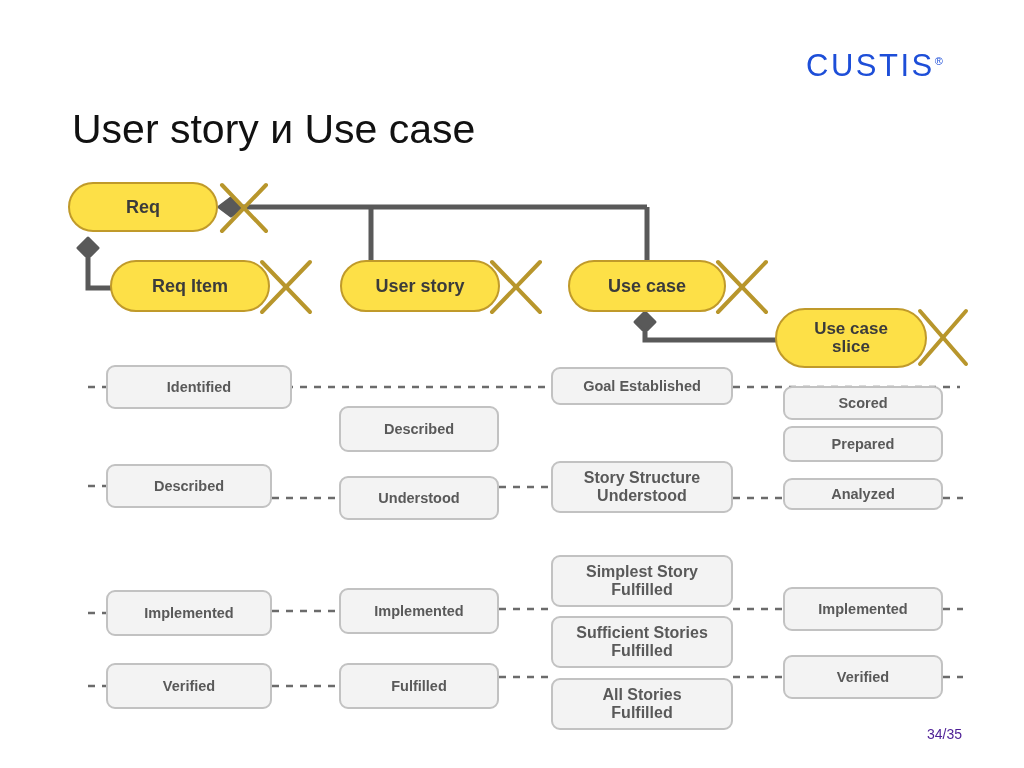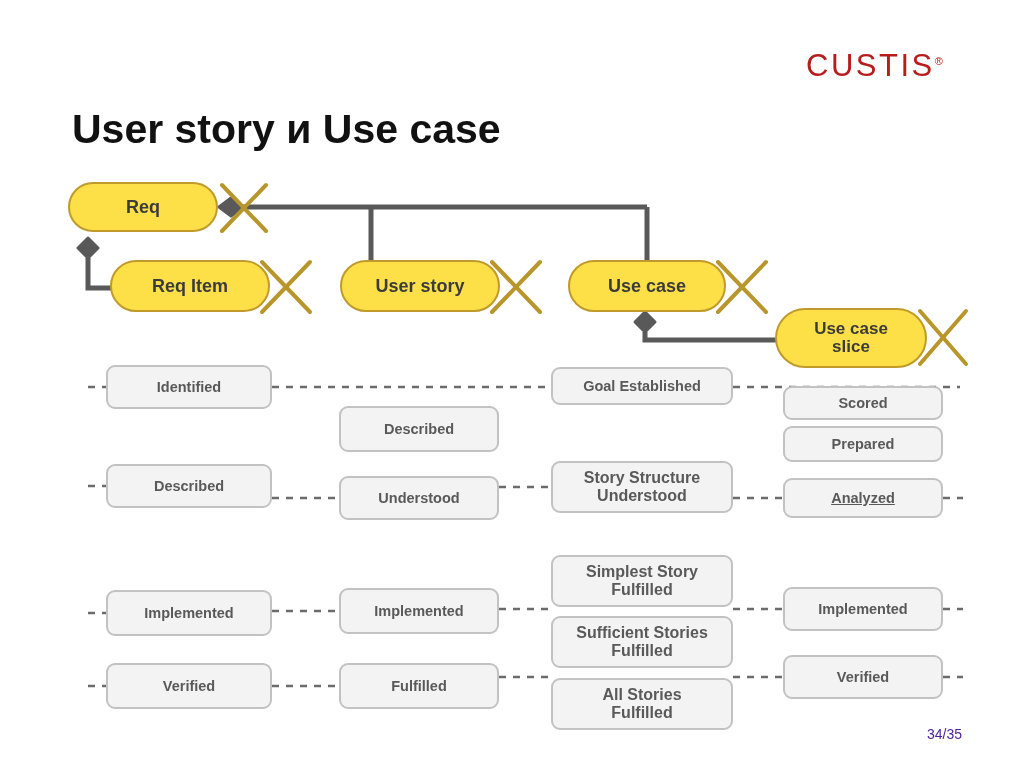--- a/index.html
+++ b/index.html
@@ -11,39 +11,39 @@
     position: relative;
     overflow: hidden;
     font-family: "Liberation Sans", sans-serif;
     background: #ffffff;
   }
 
   
   #logo {
     position: absolute;
     left: 806px; top: 48px;
-    color: #b91c1c;
+    color: #1d4ed8;
     font-size: 31px;
     letter-spacing: 2.5px;
     font-weight: 400;
     white-space: nowrap;
   }
   #logo .reg {
     font-size: 11px;
     vertical-align: super;
     letter-spacing: 0;
   }
 
   
   #slide-title {
     position: absolute;
     left: 72px; top: 106px;
     font-size: 41px;
     color: #111111;
-    font-weight: 700;
+    font-weight: 400;
     white-space: nowrap;
   }
 
   
   #page-number {
     position: absolute;
     right: 62px; bottom: 26px;
     font-size: 14px;
     color: #4c1d95;
   }
@@ -163,33 +163,33 @@
     <path d="M 943 677 L 963 677"></path>
   </g>
 </svg>
 
 <div id="diagram-nodes">
     <div class="entity" style="left: 68px; top: 182px; width: 150px; height: 50px;">Req</div>
     <div class="entity" style="left: 110px; top: 260px; width: 160px; height: 52px;">Req Item</div>
     <div class="entity" style="left: 340px; top: 260px; width: 160px; height: 52px;">User story</div>
     <div class="entity" style="left: 568px; top: 260px; width: 158px; height: 52px;">Use case</div>
     <div class="entity two-line" style="left: 775px; top: 308px; width: 152px; height: 60px;">Use case<br>slice</div>
-    <div class="state" style="left: 106px; top: 365px; width: 166px; height: 44px;">Identified</div>
+    <div class="state" style="left: 106px; top: 365px; width: 186px; height: 44px;">Identified</div>
     <div class="state" style="left: 106px; top: 464px; width: 166px; height: 44px;">Described</div>
     <div class="state" style="left: 106px; top: 590px; width: 166px; height: 46px;">Implemented</div>
     <div class="state" style="left: 106px; top: 663px; width: 166px; height: 46px;">Verified</div>
     <div class="state" style="left: 339px; top: 406px; width: 160px; height: 46px;">Described</div>
     <div class="state" style="left: 339px; top: 476px; width: 160px; height: 44px;">Understood</div>
     <div class="state" style="left: 339px; top: 588px; width: 160px; height: 46px;">Implemented</div>
     <div class="state" style="left: 339px; top: 663px; width: 160px; height: 46px;">Fulfilled</div>
     <div class="state" style="left: 551px; top: 367px; width: 182px; height: 38px;">Goal Established</div>
     <div class="state two-line" style="left: 551px; top: 461px; width: 182px; height: 52px;">Story Structure<br>Understood</div>
     <div class="state two-line" style="left: 551px; top: 555px; width: 182px; height: 52px;">Simplest Story<br>Fulfilled</div>
     <div class="state two-line" style="left: 551px; top: 616px; width: 182px; height: 52px;">Sufficient Stories<br>Fulfilled</div>
     <div class="state two-line" style="left: 551px; top: 678px; width: 182px; height: 52px;">All Stories<br>Fulfilled</div>
     <div class="state" style="left: 783px; top: 386px; width: 160px; height: 34px;">Scored</div>
     <div class="state" style="left: 783px; top: 426px; width: 160px; height: 36px;">Prepared</div>
-    <div class="state" style="left: 783px; top: 478px; width: 160px; height: 40px; text-decoration: underline;">Analyzed</div>
+    <div class="state" style="left: 783px; top: 478px; width: 160px; height: 32px;">Analyzed</div>
     <div class="state" style="left: 783px; top: 587px; width: 160px; height: 44px;">Implemented</div>
     <div class="state" style="left: 783px; top: 655px; width: 160px; height: 44px;">Verified</div>
   </div>
 
 <div id="page-number">34/35</div>
 
 </body></html>

